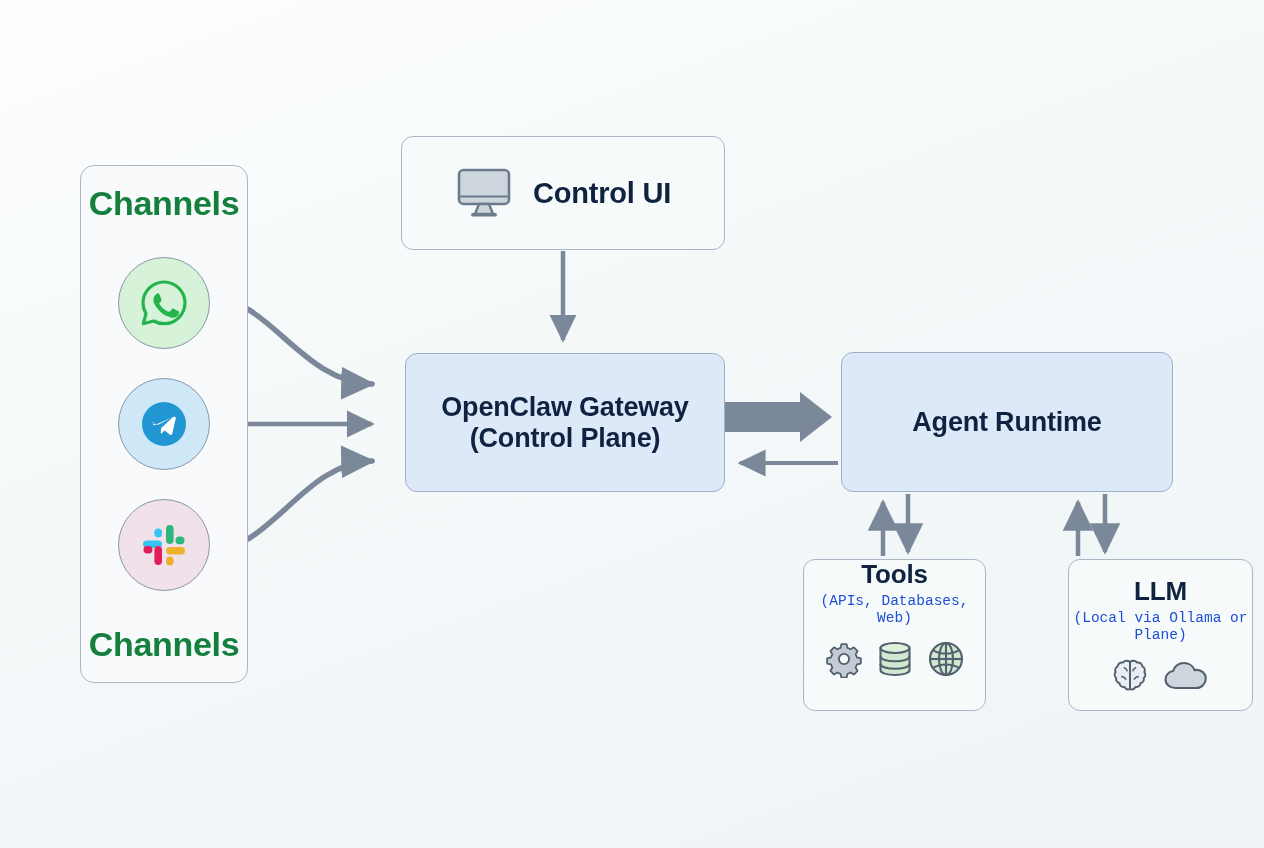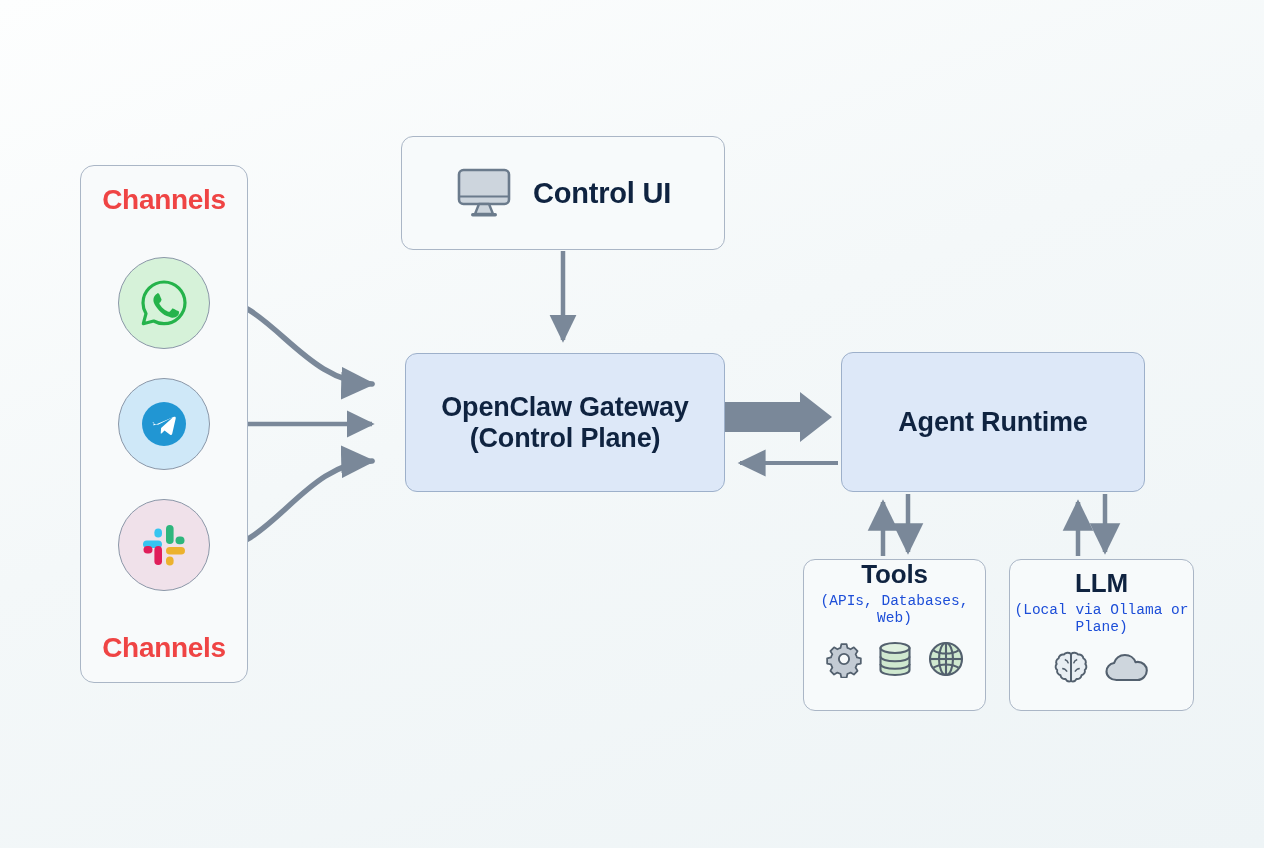--- a/index.html
+++ b/index.html
@@ -57,23 +57,23 @@
     left: 80px;
     top: 165px;
     width: 168px;
     height: 518px;
     border-radius: 14px;
     justify-content: space-between;
     padding: 18px 0 18px 0;
     background: #f8fafb;
   }
   #channels-panel .panel-label {
-    font-size: 28px;
+    font-size: 34px;
     font-weight: bold;
-    color: #ef4444;
+    color: #15803d;
     letter-spacing: -0.3px;
   }
   .channel-icons {
     display: flex;
     flex-direction: column;
     gap: 29px;
     align-items: center;
   }
   .chan-circle {
     width: 92px;
@@ -109,43 +109,43 @@
     height: 139px;
     background: #dde8f8;
     border-color: #9db0ca;
   }
   #gateway .title { font-size: 27px; }
 
   
   #agent-runtime {
     left: 841px;
     top: 352px;
-    width: 304px;
+    width: 332px;
     height: 140px;
     background: #dde8f8;
     border-color: #9db0ca;
   }
   #agent-runtime .title { font-size: 27px; }
 
   
   #tools-box {
     left: 803px;
     top: 559px;
     width: 183px;
     height: 152px;
     justify-content: flex-start;
     padding-top: 0;
   }
   #llm-box {
-    left: 1009px;
+    left: 1068px;
     top: 559px;
     width: 185px;
     height: 152px;
     justify-content: flex-start;
-    padding-top: 9px;
+    padding-top: 17px;
   }
   #tools-box .title, #llm-box .title { font-size: 26px; }
   #tools-box .subtitle, #llm-box .subtitle {
     font-size: 14.5px;
     margin-top: 4px;
   }
   .leaf-icons {
     display: flex;
     flex-direction: row;
     gap: 14px;

